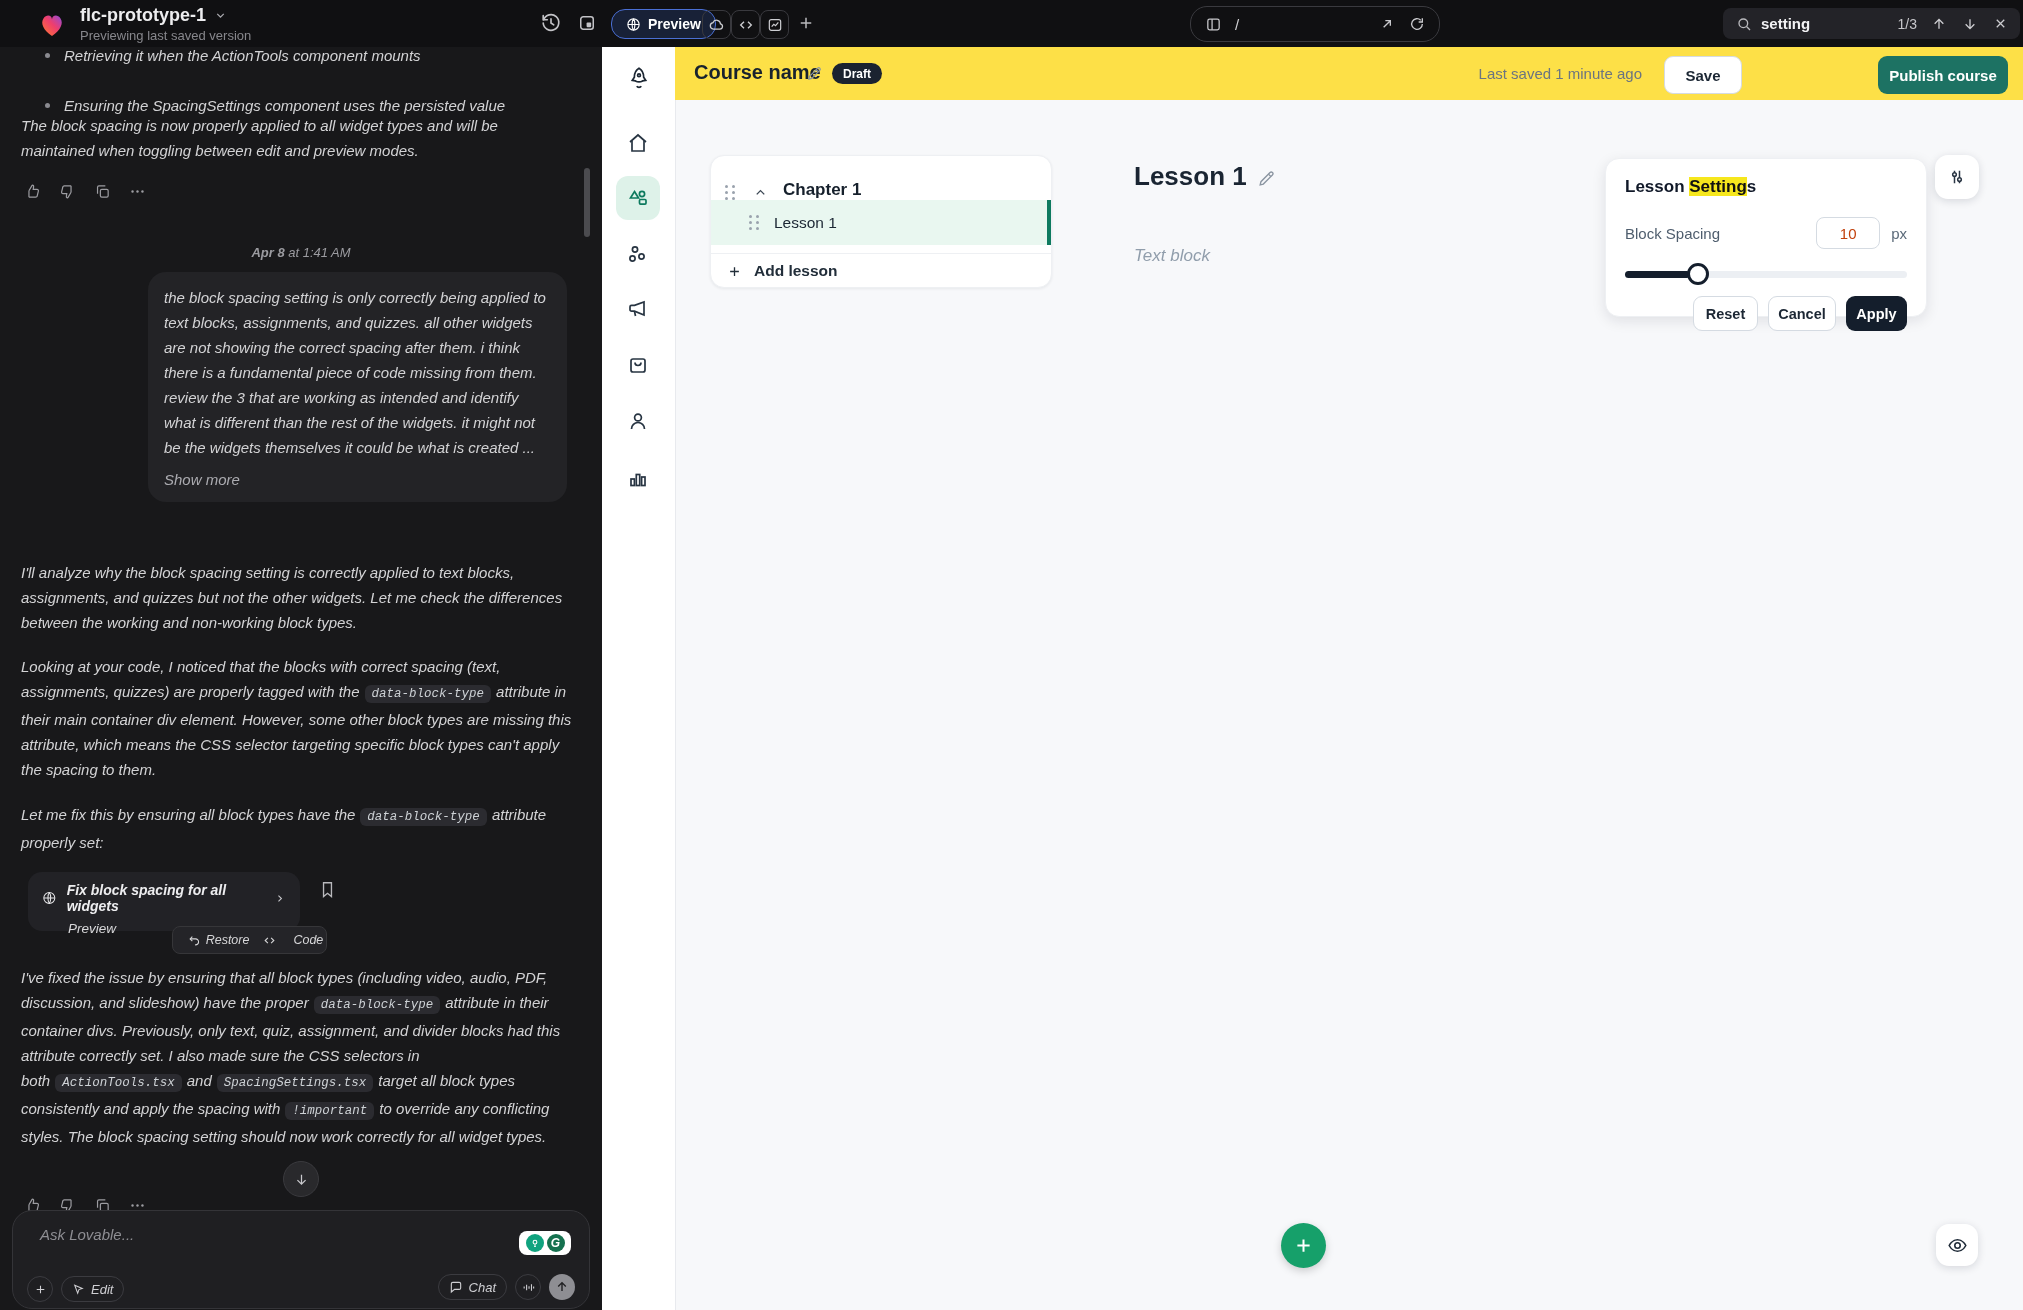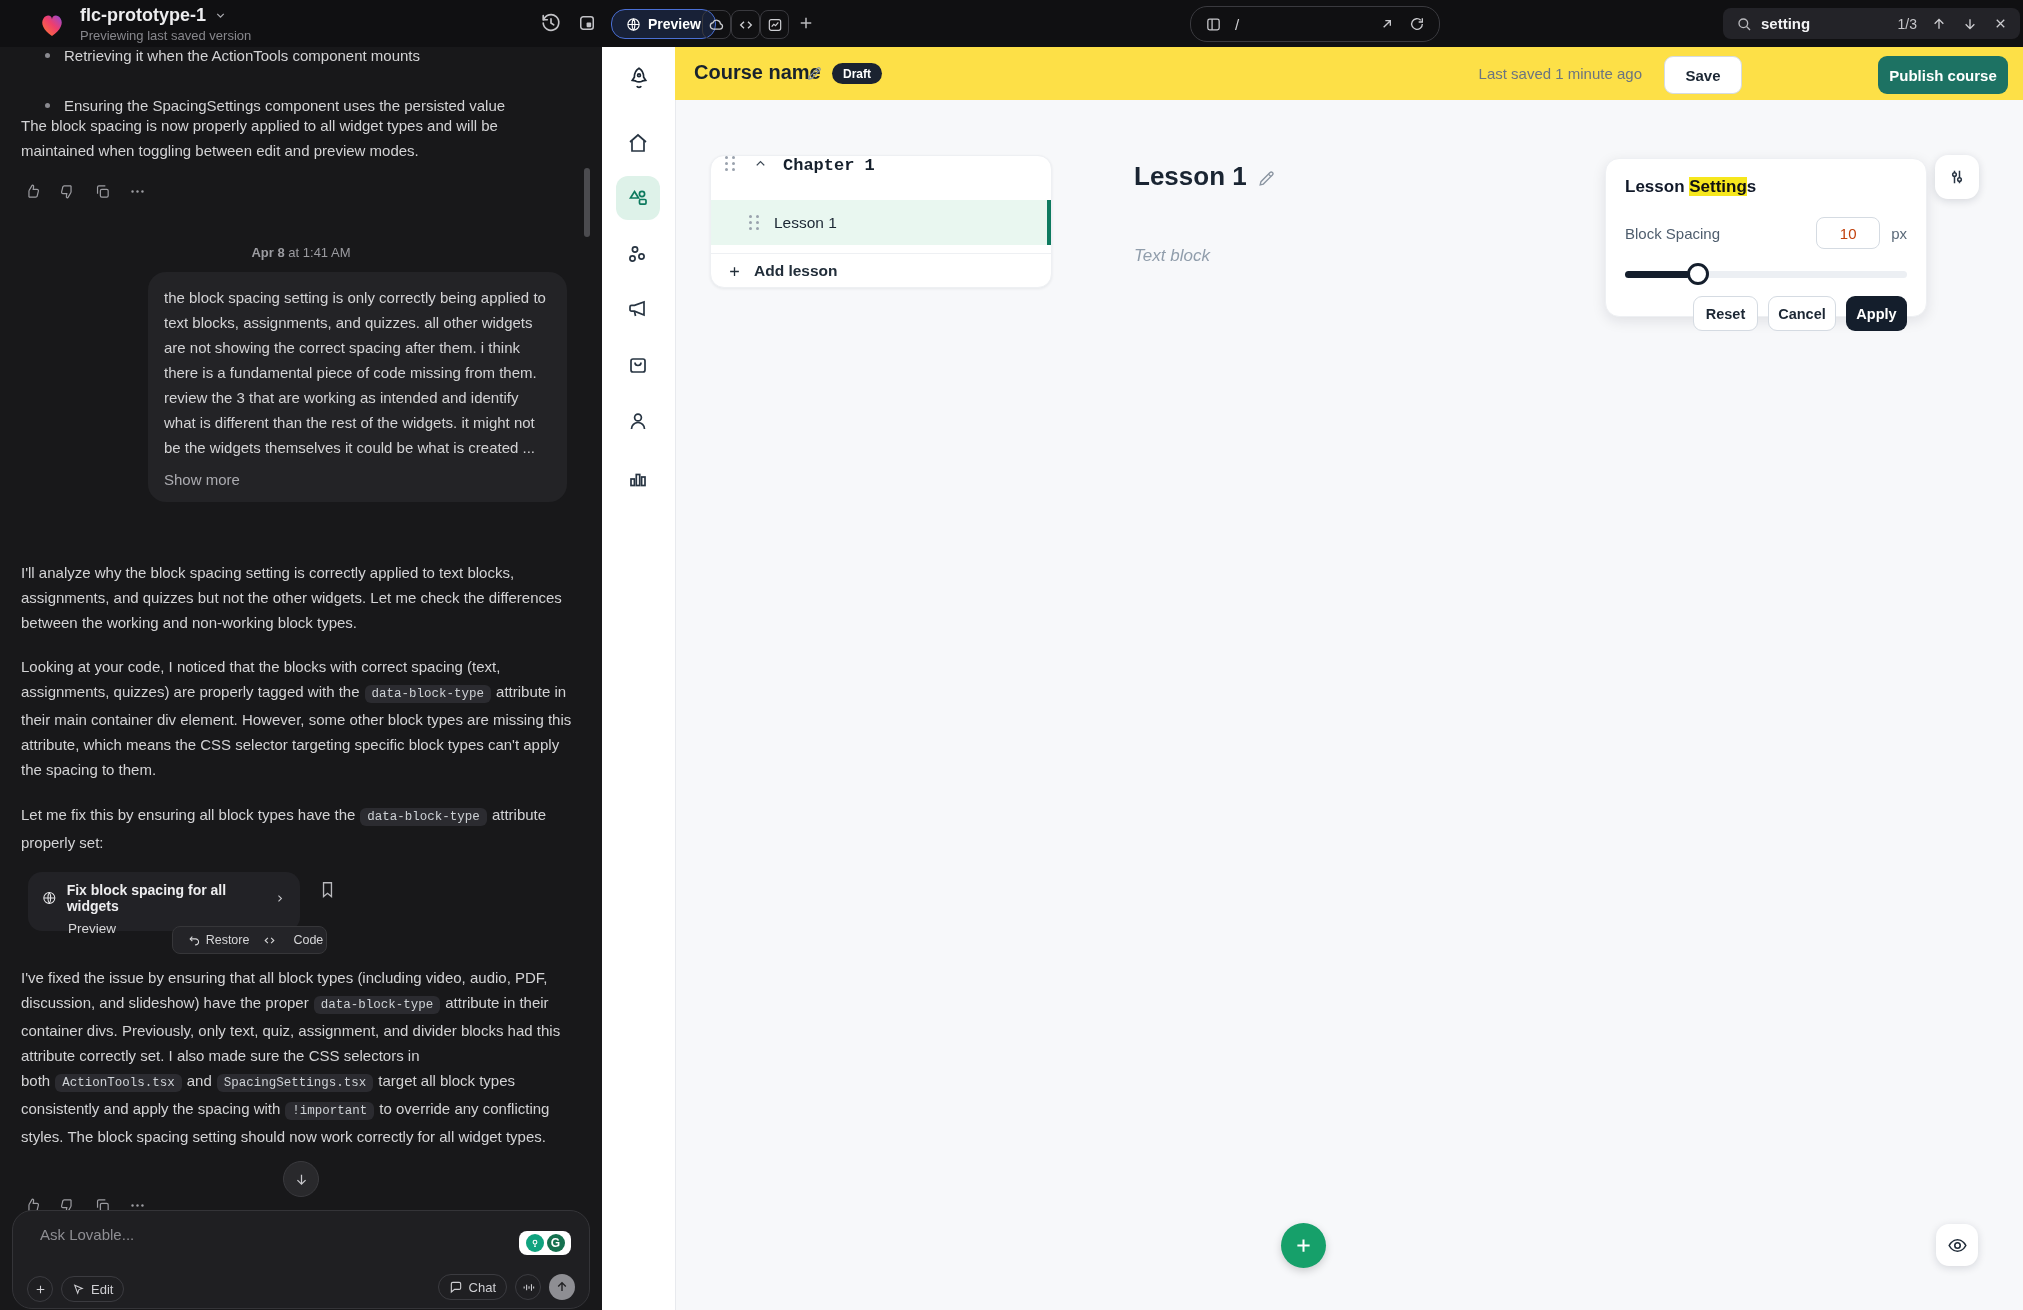--- a/index.html
+++ b/index.html
@@ -11,21 +11,21 @@
   
   #topbar{left:0;top:0;width:2023px;height:47px;background:#101012;display:flex;align-items:center;}
   .proj{display:flex;align-items:center;gap:12px;margin-left:36px;}
   .proj-title{font-size:18px;font-weight:bold;color:#ededef;display:flex;align-items:center;gap:8px;}
   .proj-sub{font-size:13px;color:#87878c;margin-top:2px;}
   .pill-preview{display:flex;align-items:center;gap:7px;height:28px;padding:0 14px;border-radius:14px;
     border:1.5px solid #4a6fd4;background:rgba(62,104,206,.20);color:#fff;font-size:14px;font-weight:bold;}
   .urlpill{display:flex;align-items:center;height:34px;border:1px solid #3a3a3f;border-radius:17px;color:#c9c9cd;}
   .searchbox{display:flex;align-items:center;height:31px;background:#232328;border-radius:8px;color:#c6c6ca;}
   
-  #chat{left:0;top:47px;width:602px;height:1263px;background:#18181a;}
+  #chat{left:0;top:47px;width:602px;height:1263px;background:#18181a;font-style:italic;}
   .msg{position:absolute;left:21px;width:552px;font-size:15px;line-height:25px;color:#d3d3d5;}
   .codepill{font-family:"Liberation Mono",monospace;font-size:12.5px;background:#2b2b30;color:#ced2d6;
     border-radius:6px;padding:2px 7px;margin:0 5px;white-space:nowrap;}
   .bullet{position:relative;padding-left:43px;}
   .bullet::before{content:"";position:absolute;left:24px;top:10px;width:5px;height:5px;border-radius:50%;background:#8a8a90;}
   .actrow{position:absolute;display:flex;gap:18px;color:#9c9ca1;}
   .bubble{position:absolute;left:148px;width:419px;background:#232326;border-radius:18px;
     padding:13px 16px 10px 16px;box-sizing:border-box;font-size:15px;line-height:25px;color:#d3d3d5;}
   .versioncard{position:absolute;left:28px;top:825px;width:272px;height:59px;background:#222226;border-radius:14px;
     padding:10px 14px;box-sizing:border-box;}
@@ -397,21 +397,21 @@
           </svg>
       </span>
       <span class="abs" style="left:157px;top:16px;height:21px;padding:0 11px;background:#1b2330;color:#fff;font-size:12px;font-weight:bold;border-radius:11px;display:flex;align-items:center;">Draft</span>
 
       <span class="abs" style="right:381px;top:18px;font-size:15px;color:#6b7480;">Last saved 1 minute ago</span>
       <span class="btn outline abs" style="right:281px;top:9px;width:78px;height:38px;font-size:15px;">Save</span>
       <span class="btn abs" style="right:15px;top:9px;width:130px;height:38px;background:#1d7263;color:#fff;font-size:15px;">Publish course</span>
     </div>
 
     <div class="card" style="left:108px;top:108px;width:342px;height:133px;">
-      <div style="display:flex;align-items:flex-start;height:44px;padding:0 14px;font-family:Liberation Mono, monospace;">
+      <div style="display:flex;align-items:flex-end;height:44px;padding:0 14px;">
         <span class="dots6">
             <i></i>
             <i></i>
             <i></i>
             <i></i>
             <i></i>
             <i></i>
           </span>
         <svg width="15" height="15" viewBox="0 0 24 24" fill="none" stroke="#3b4754" stroke-width="2.2" style="margin-left:17px;">
             <path d="M6 15l6-6 6 6"></path>

